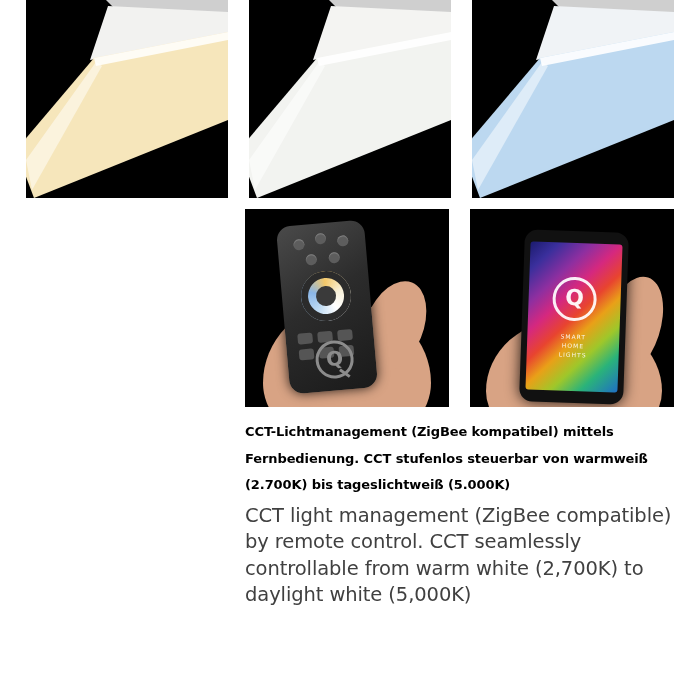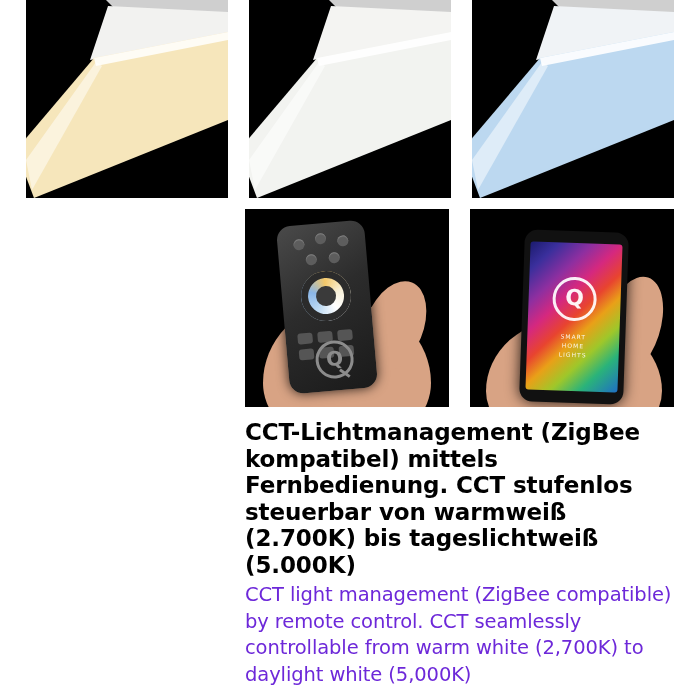--- a/index.html
+++ b/index.html
@@ -206,32 +206,32 @@
   
   .text-block {
     position: absolute;
     left: 245px;
     top: 419px;
     width: 432px;
   }
   .headline {
     font-family: "DejaVu Sans", "Liberation Sans", sans-serif;
     font-weight: bold;
-    font-size: 23px;
+    font-size: 13px;
     line-height: 26.5px;
     color: #000000;
     margin: 0 0 4px 0;
     letter-spacing: -0.1px;
   }
   .subline {
     font-family: "DejaVu Sans", "Liberation Sans", sans-serif;
     font-weight: normal;
     font-size: 19.5px;
     line-height: 26.5px;
-    color: #6d28d9;
+    color: #404040;
     margin: 0;
     letter-spacing: -0.1px;
   }
 </style>
 </head>
 <body>
 
 <div class="page">
 
   <div class="top-row">

